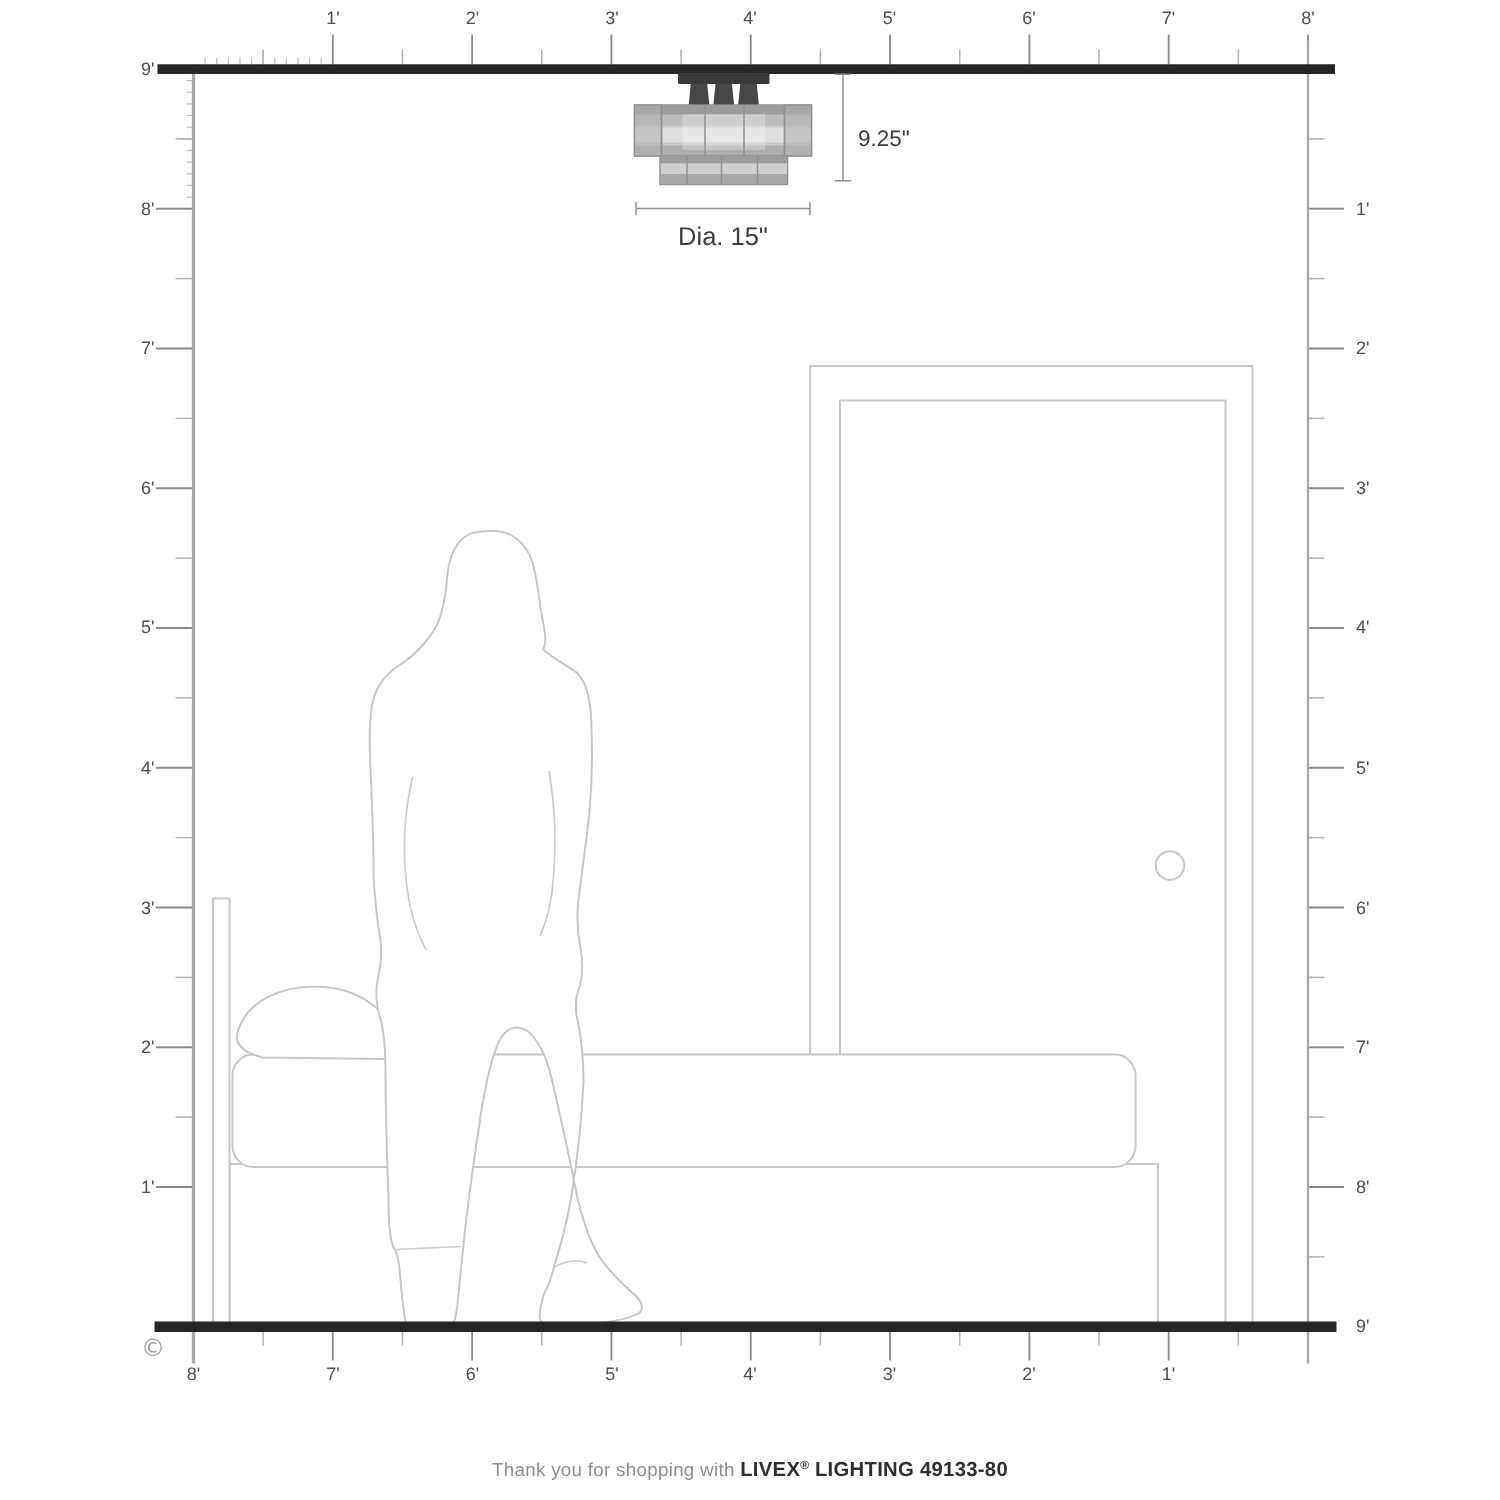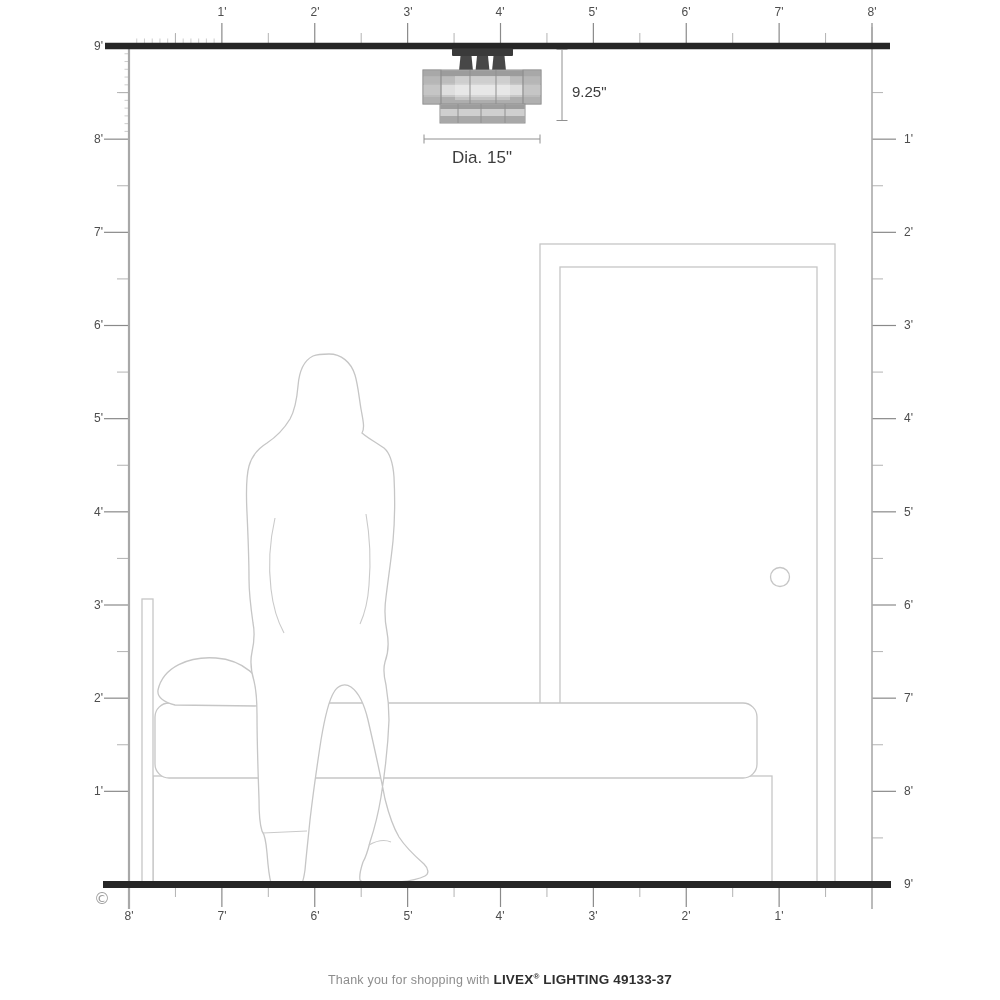--- a/index.html
+++ b/index.html
@@ -259,14 +259,14 @@
     <text x="686" y="920" text-anchor="middle" class="ruler-label">2'</text>
     <text x="779" y="920" text-anchor="middle" class="ruler-label">1'</text>
   </g>
 
   <text x="94" y="904" class="copyright">©</text>
 </svg>
 
 <div class="footer">
   <span>Thank you for shopping with</span>
   <span class="brand-strong">LIVEX</span><sup>®</sup>
-  <span class="brand-strong">LIGHTING 49133-37</span>
+  <span class="brand-strong">LIGHTING 49133-80</span>
 </div>
 
 </body></html>

